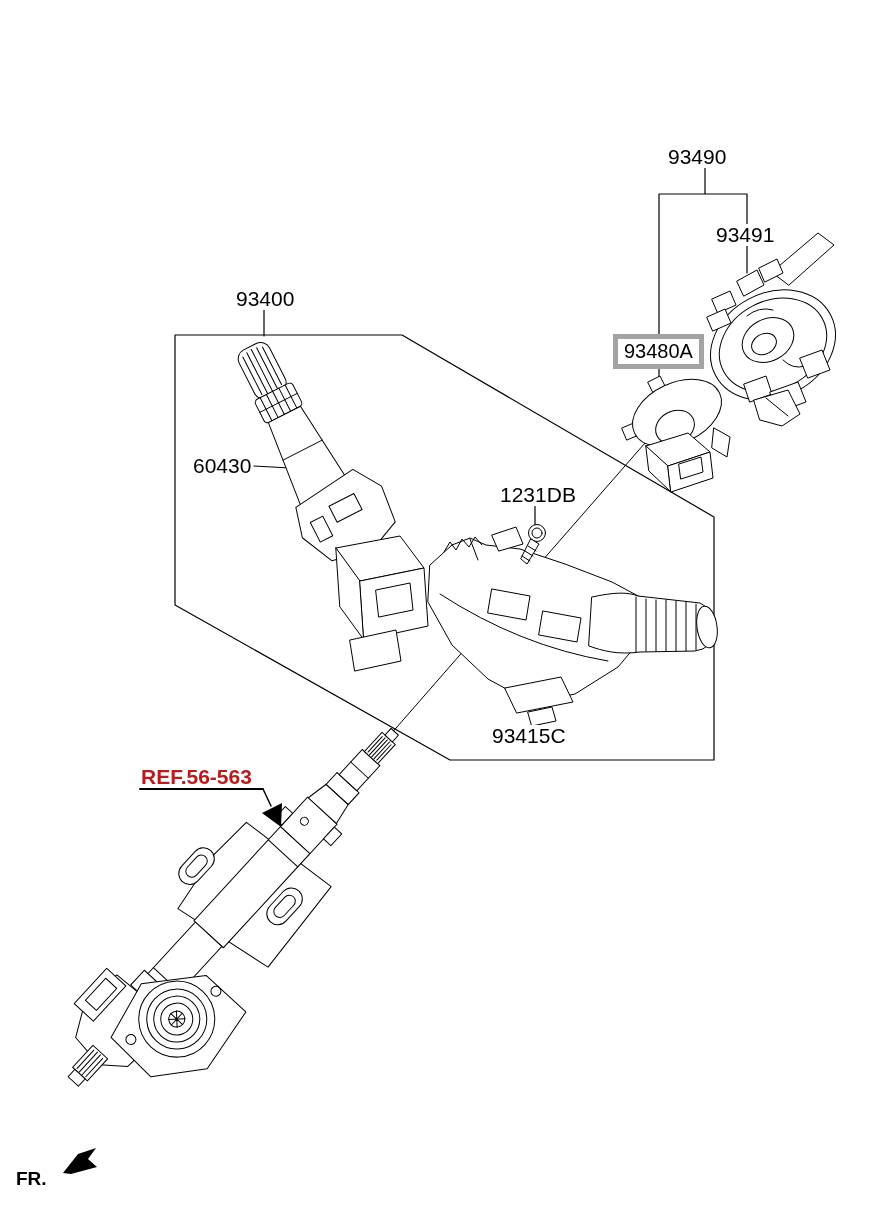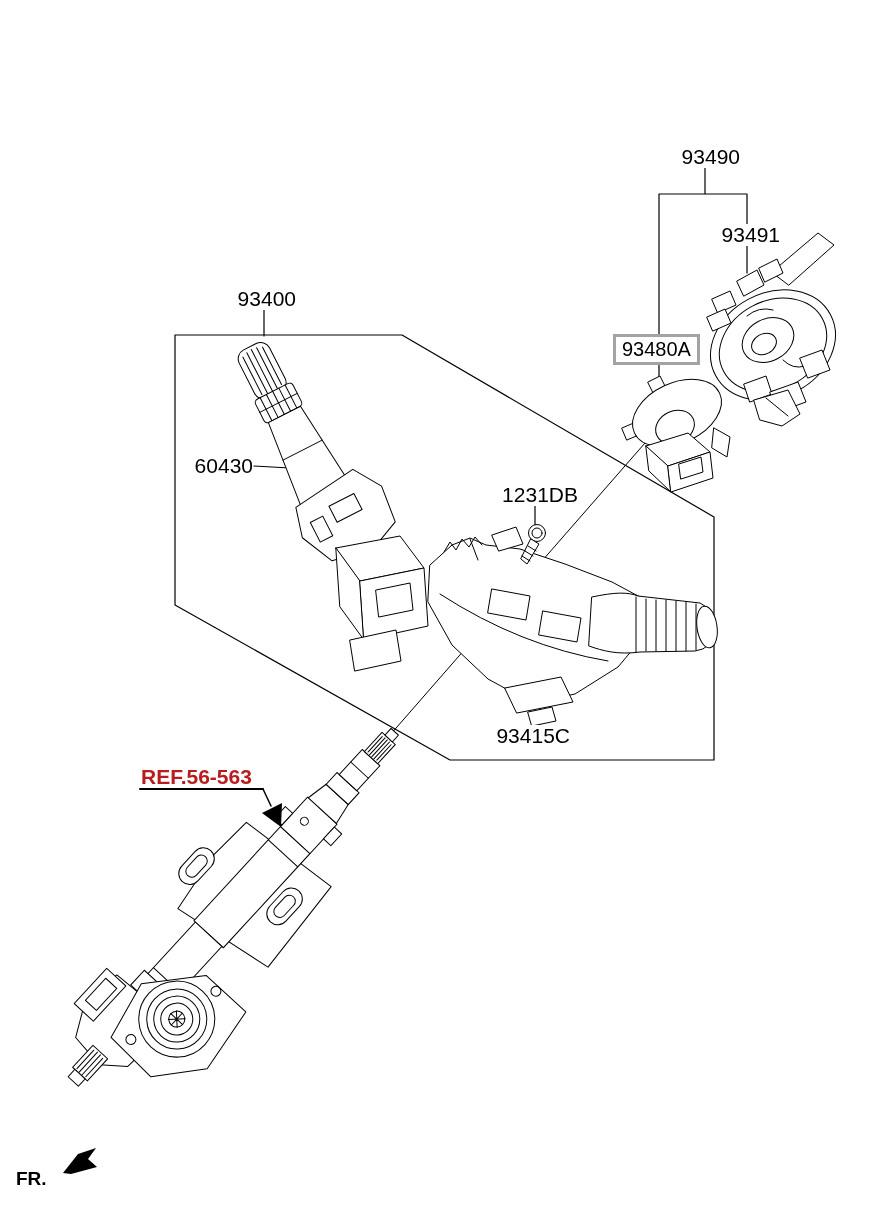--- a/index.html
+++ b/index.html
@@ -1,21 +1,21 @@
 <!DOCTYPE html>
 <html><head>
 <meta charset="utf-8">
 <style>
   html,body{margin:0;padding:0;background:#fff;}
   #stage{position:relative;width:886px;height:1211px;background:#fff;overflow:hidden;
          font-family:"Liberation Sans", sans-serif;}
   #lineart{position:absolute;left:0;top:0;z-index:1;}
   .lbl{position:absolute;z-index:2;font-size:21px;line-height:1.05;color:#000;
-       text-align:right;background:#fff;white-space:nowrap;}
-  .lbl-box{position:absolute;z-index:3;border:3px solid #a3a3a3;background:#fff;
+       text-align:left;background:#fff;white-space:nowrap;}
+  .lbl-box{position:absolute;z-index:3;border:5px solid #a3a3a3;background:#fff;
        padding:1px 6px 2px;font-size:20px;line-height:1.1;color:#000;white-space:nowrap;}
   .lbl-ref{position:absolute;z-index:2;font-size:21px;font-weight:bold;color:#b91c1c;white-space:nowrap;}
   .lbl-fr{position:absolute;z-index:2;font-size:19px;font-weight:bold;color:#000;white-space:nowrap;}
 </style>
 </head>
 <body>
 
 <div id="stage">
 
 <svg id="lineart" width="886" height="1211" viewBox="0 0 886 1211" fill="none" stroke="#000" stroke-width="1" stroke-linejoin="round" stroke-linecap="round">

